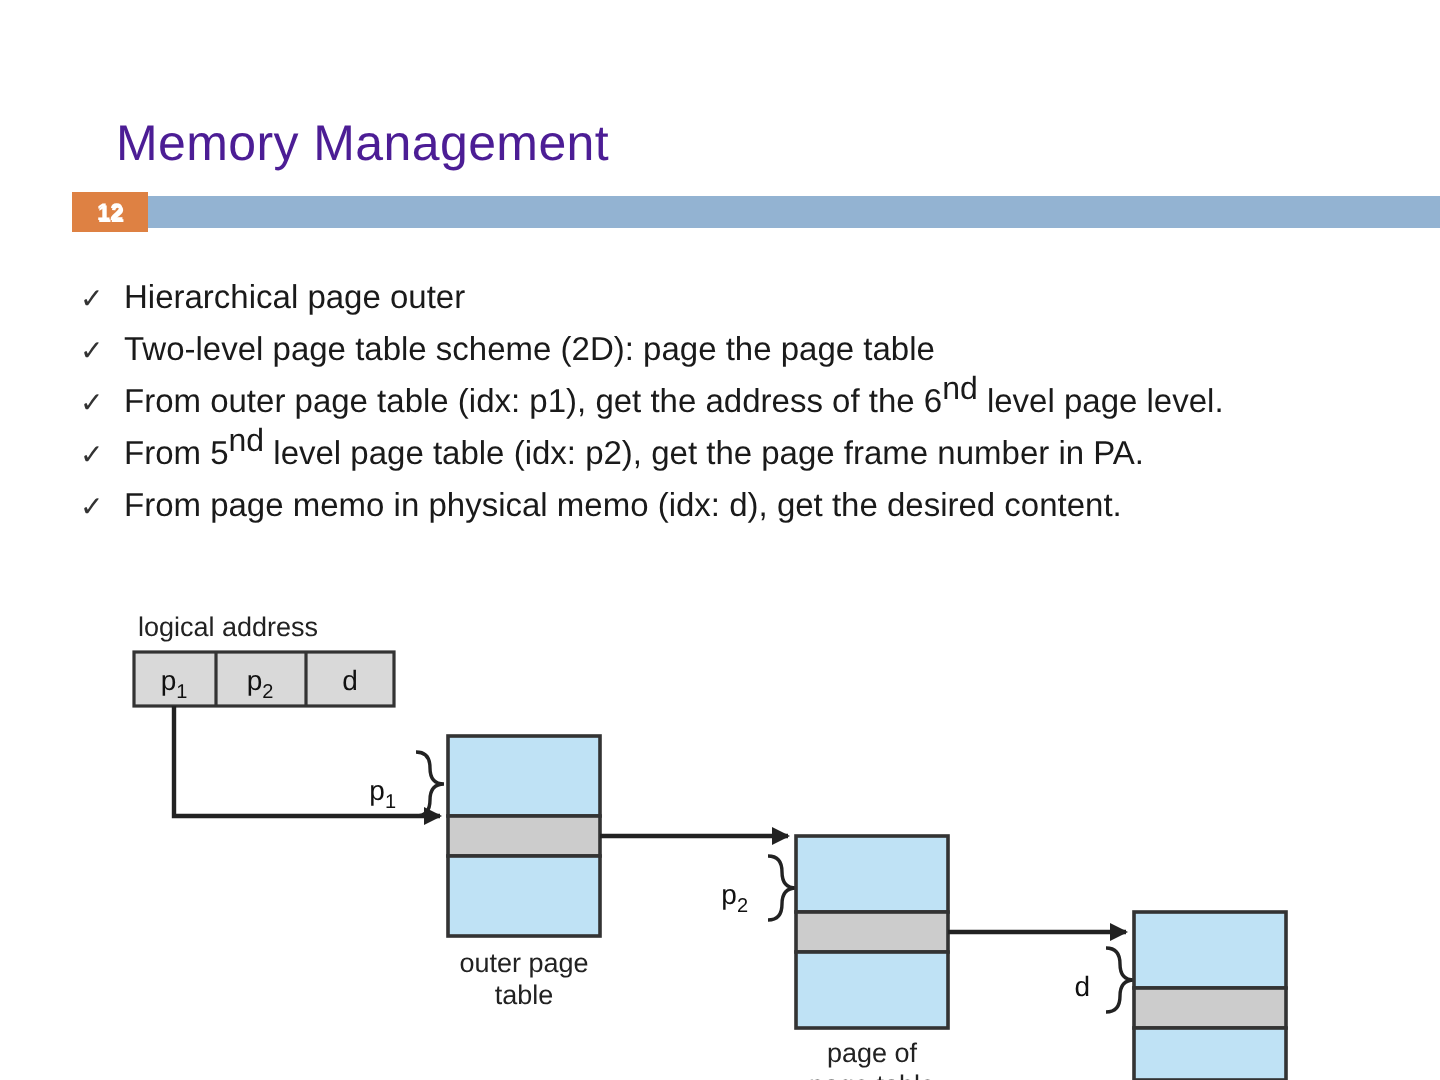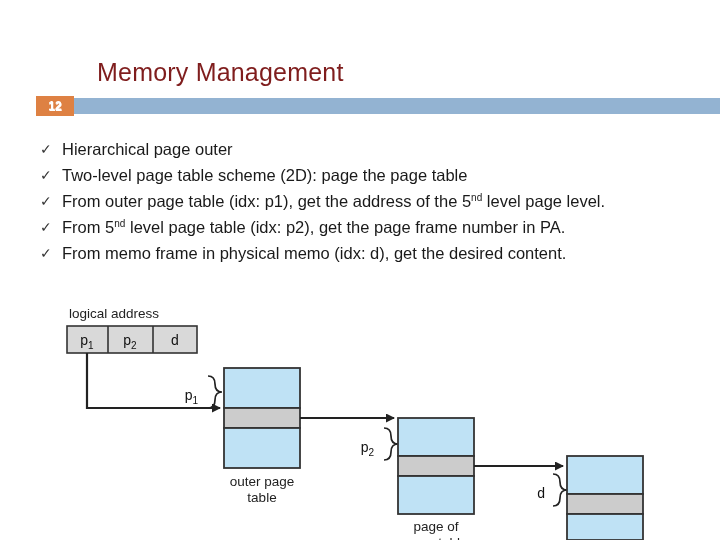--- a/index.html
+++ b/index.html
@@ -15,24 +15,23 @@
     font-family: "Liberation Sans", sans-serif;
     color: #000000;
   }
 
   
   .slide-title {
     position: absolute;
     left: 58px;
     top: 58px;
     font-size: 25px;
-    color: #7f1d1d;
+    color: #4c1d95;
     letter-spacing: 0.2px;
     white-space: nowrap;
-    margin-left: 39px;
   }
 
   
   .header-bar {
     position: absolute;
     left: 0;
     top: 96px;
     width: 720px;
     height: 20px;
   }
@@ -86,21 +85,21 @@
     flex: 0 0 22px;
     color: #333333;
     font-size: 14px;
     line-height: 26px;
     text-align: left;
   }
   .bullet .btext {
     flex: 1 1 auto;
   }
   .sup {
-    font-size: 10px;
+    font-size: 16px;
     vertical-align: super;
     line-height: 0;
   }
 
   
   .diagram {
     position: absolute;
     left: 12px;
     top: 300px;
     width: 720px;
@@ -125,29 +124,29 @@
     <div class="bullet">
       <span class="check">✓</span>
       <span class="btext"><span>Hierarchical page outer</span></span>
     </div>
     <div class="bullet">
       <span class="check">✓</span>
       <span class="btext"><span>Two-level page table scheme (2D): page the page table</span></span>
     </div>
     <div class="bullet">
       <span class="check">✓</span>
-      <span class="btext"><span>From outer page table (idx: p1), get the address of the 5</span><span class="sup">nd</span><span> level page level.</span></span>
+      <span class="btext"><span>From outer page table (idx: p1), get the address of the 6</span><span class="sup">nd</span><span> level page level.</span></span>
     </div>
     <div class="bullet">
       <span class="check">✓</span>
       <span class="btext"><span>From 5</span><span class="sup">nd</span><span> level page table (idx: p2), get the page frame number in PA.</span></span>
     </div>
     <div class="bullet">
       <span class="check">✓</span>
-      <span class="btext"><span>From memo frame in physical memo (idx: d), get the desired content.</span></span>
+      <span class="btext"><span>From page memo in physical memo (idx: d), get the desired content.</span></span>
     </div>
   </div>
 
 <div class="diagram">
   <svg width="720" height="240" viewBox="0 0 720 240" xmlns="http://www.w3.org/2000/svg">
     <defs>
       <marker id="arw" markerWidth="9" markerHeight="9" refX="8" refY="4.5" orient="auto" markerUnits="userSpaceOnUse">
         <path d="M0,0 L9,4.5 L0,9 z" fill="#222222"></path>
       </marker>
     </defs>

